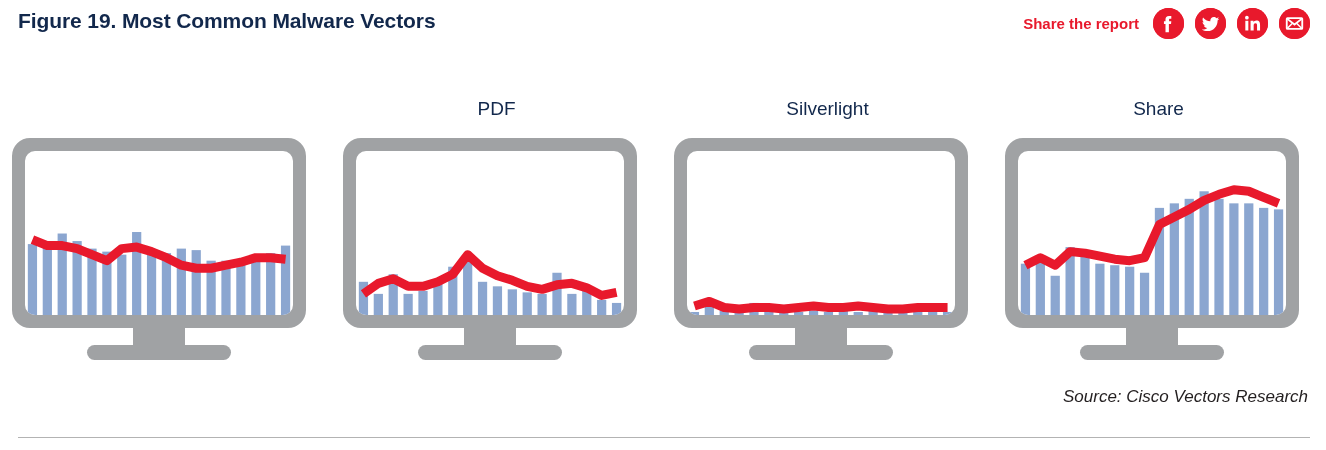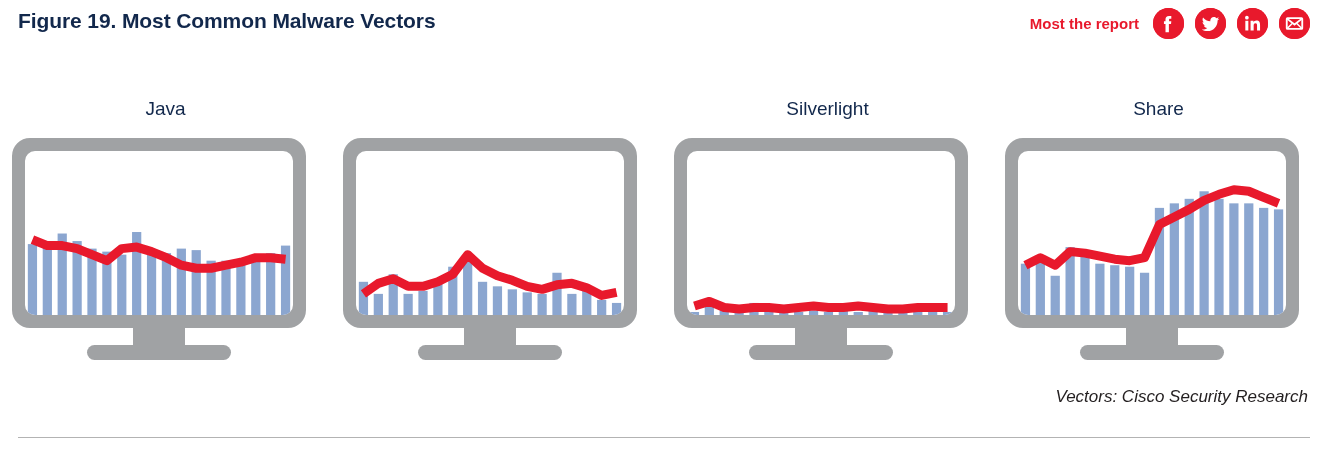--- a/index.html
+++ b/index.html
@@ -103,21 +103,21 @@
   }
 </style>
 </head>
 <body>
 
 <div class="figure-root">
 
   <div class="fig-title">Figure 19. Most Common Malware Vectors</div>
 
   <div class="share-wrap">
-    <div class="share-label">Most the report</div>
+    <div class="share-label">Share the report</div>
 
     <span class="social-icon">
       <svg viewBox="0 0 32 32" width="31" height="31" aria-hidden="true">
         <circle cx="16" cy="16" r="16" fill="#e8192c"></circle>
         <path d="M18.6 16.6h-2.2V25h-3.5v-8.4H11.3V13.7h1.6v-1.9c0-2.2 1-3.6 3.7-3.6h2.3v2.9h-1.4c-0.8 0-0.9 0.3-0.9 0.9v1.7h2.3l-0.3 2.9z" fill="#ffffff"></path>
       </svg>
     </span>
 
     <span class="social-icon">
       <svg viewBox="0 0 32 32" width="31" height="31" aria-hidden="true">
@@ -141,21 +141,20 @@
         <rect x="8" y="10.5" width="16" height="11" rx="0.7" fill="none" stroke="#ffffff" stroke-width="1.9"></rect>
         <path d="M8.6 11.2 16 17l7.4-5.8" fill="none" stroke="#ffffff" stroke-width="1.9"></path>
         <path d="M8.7 20.9 13.6 16M23.3 20.9 18.4 16" fill="none" stroke="#ffffff" stroke-width="1.6"></path>
       </svg>
     </span>
   </div>
 
   <div class="charts-row">
 
     <div class="panel">
-      <div class="panel-title">Java</div>
       <div class="monitor"><svg viewBox="0 0 331 250" width="331" height="250">
             <path d="M30,3 h258 a18,18 0 0 1 18,18 v154 a18,18 0 0 1 -18,18 h-258 a18,18 0 0 1 -18,-18 v-154 a18,18 0 0 1 18,-18 z M35,16 a10,10 0 0 0 -10,10 v144 a10,10 0 0 0 10,10 h248 a10,10 0 0 0 10,-10 v-144 a10,10 0 0 0 -10,-10 z" fill-rule="evenodd" fill="#a0a2a4"></path>
             <rect x="133" y="193" width="52" height="28" fill="#a0a2a4"></rect>
             <rect x="87" y="210" width="144" height="15" rx="7.5" fill="#a0a2a4"></rect>
             <defs>
               <clipPath id="clip-java">
                 <rect x="25" y="16" width="268" height="164" rx="10"></rect>
               </clipPath>
             </defs>
             <g clip-path="url(#clip-java)">
@@ -176,20 +175,21 @@
               <rect x="236.27" y="124.17" width="9.23" height="55.83" fill="#8ba6d0"></rect>
               <rect x="251.16" y="121.16" width="9.23" height="58.84" fill="#8ba6d0"></rect>
               <rect x="266.05" y="118.14" width="9.23" height="61.86" fill="#8ba6d0"></rect>
               <rect x="280.94" y="110.60" width="9.23" height="69.40" fill="#8ba6d0"></rect>
               <polyline points="32.44,104.56 47.33,110.60 62.22,110.60 77.11,113.61 92.00,119.65 106.89,125.68 121.78,113.61 136.67,112.10 151.56,116.63 166.44,122.67 181.33,130.21 196.22,133.23 211.11,133.23 226.00,130.21 240.89,127.19 255.78,122.67 270.67,122.67 285.56,124.17" fill="none" stroke="#e8192c" stroke-width="9" stroke-linejoin="round" stroke-linecap="butt"></polyline>
             </g>
           </svg></div>
     </div>
 
     <div class="panel">
+      <div class="panel-title">PDF</div>
       <div class="monitor"><svg viewBox="0 0 331 250" width="331" height="250">
             <path d="M30,3 h258 a18,18 0 0 1 18,18 v154 a18,18 0 0 1 -18,18 h-258 a18,18 0 0 1 -18,-18 v-154 a18,18 0 0 1 18,-18 z M35,16 a10,10 0 0 0 -10,10 v144 a10,10 0 0 0 10,10 h248 a10,10 0 0 0 10,-10 v-144 a10,10 0 0 0 -10,-10 z" fill-rule="evenodd" fill="#a0a2a4"></path>
             <rect x="133" y="193" width="52" height="28" fill="#a0a2a4"></rect>
             <rect x="87" y="210" width="144" height="15" rx="7.5" fill="#a0a2a4"></rect>
             <defs>
               <clipPath id="clip-pdf">
                 <rect x="25" y="16" width="268" height="164" rx="10"></rect>
               </clipPath>
             </defs>
             <g clip-path="url(#clip-pdf)">
@@ -281,16 +281,16 @@
               <rect x="251.16" y="68.35" width="9.23" height="111.65" fill="#8ba6d0"></rect>
               <rect x="266.05" y="72.88" width="9.23" height="107.12" fill="#8ba6d0"></rect>
               <rect x="280.94" y="74.38" width="9.23" height="105.62" fill="#8ba6d0"></rect>
               <polyline points="32.44,130.21 47.33,122.67 62.22,130.21 77.11,116.63 92.00,118.14 106.89,121.16 121.78,124.17 136.67,125.68 151.56,122.67 166.44,89.47 181.33,81.93 196.22,74.38 211.11,65.33 226.00,59.30 240.89,54.77 255.78,56.28 270.67,62.31 285.56,68.35" fill="none" stroke="#e8192c" stroke-width="9" stroke-linejoin="round" stroke-linecap="butt"></polyline>
             </g>
           </svg></div>
     </div>
 
   </div>
 
-  <div class="source-note">Vectors: Cisco Security Research</div>
+  <div class="source-note">Source: Cisco Vectors Research</div>
   <div class="bottom-rule"></div>
 
 </div>
 
 </body></html>

